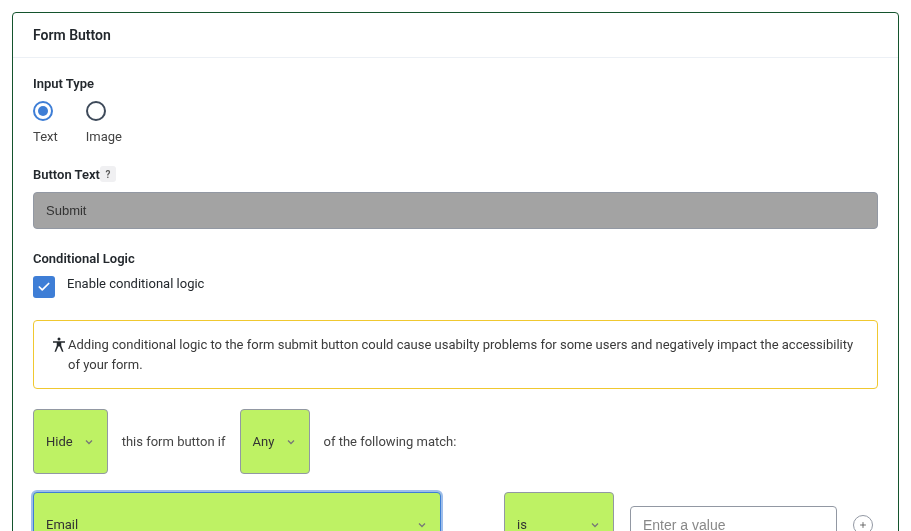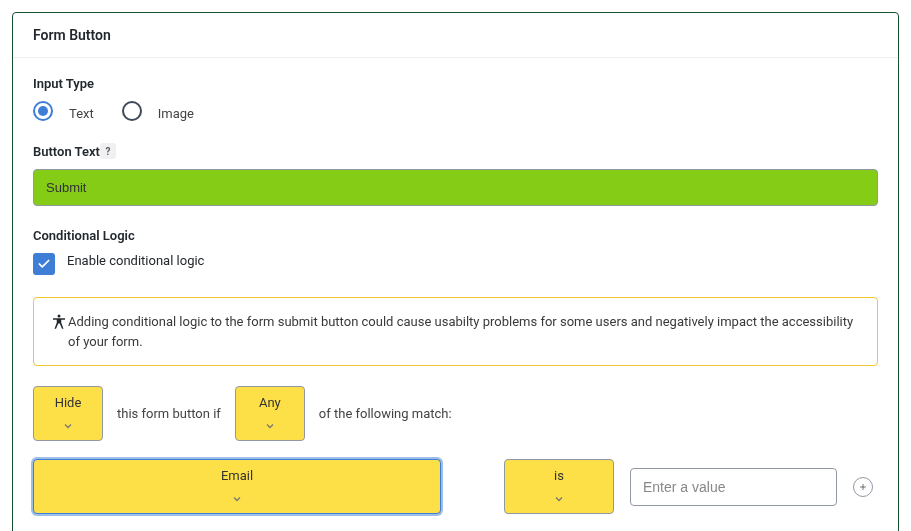--- a/index.html
+++ b/index.html
@@ -49,23 +49,24 @@
     font-weight: 600;
   }
   .radio-group {
     display: flex;
     gap: 28px;
     align-items: center;
     margin-bottom: 22px;
   }
   .radio-item {
     display: flex;
-    align-items: flex-end;
-    gap: 16px;
-    cursor: pointer;
+    align-items: flex-start;
+    gap: 8px;
+    cursor: pointer;
+    flex-direction: column;
   }
   .radio {
     width: 20px;
     height: 20px;
     border-radius: 50%;
     border: 2px solid #3e7ed6;
     background: #fff;
     position: relative;
   }
   .radio.unchecked {
@@ -79,21 +80,21 @@
     border-radius: 50%;
   }
   .radio-label { color: #444; }
   .text-input {
     width: 100%;
     padding: 10px 12px;
     border: 1px solid #9298a3;
     border-radius: 4px;
     font-size: 13px;
     color: #333;
-    background: #84cc16;
+    background: #a3a3a3;
     margin-bottom: 22px;
   }
   .checkbox-row {
     display: flex;
     align-items: flex-start;
     gap: 12px;
     margin-bottom: 22px;
   }
   .checkbox {
     width: 22px;
@@ -129,28 +130,27 @@
     display: flex;
     align-items: center;
     gap: 14px;
     margin-bottom: 18px;
   }
   .select {
     display: flex;
     align-items: center;
     justify-content: space-between;
     gap: 10px;
-    padding: 8px 12px;
-    border: 1px solid #9298a3;
-    border-radius: 4px;
-    background: #fde047;
+    padding: 24px 12px;
+    border: 1px solid #9298a3;
+    border-radius: 4px;
+    background: #bef264;
     cursor: pointer;
     color: #333;
     min-width: 70px;
-    flex-direction: column;
   }
   .select .chevron {
     width: 12px;
     height: 12px;
     flex-shrink: 0;
   }
   .logic-text { color: #444; }
   .condition-row {
     display: flex;
     align-items: center;

